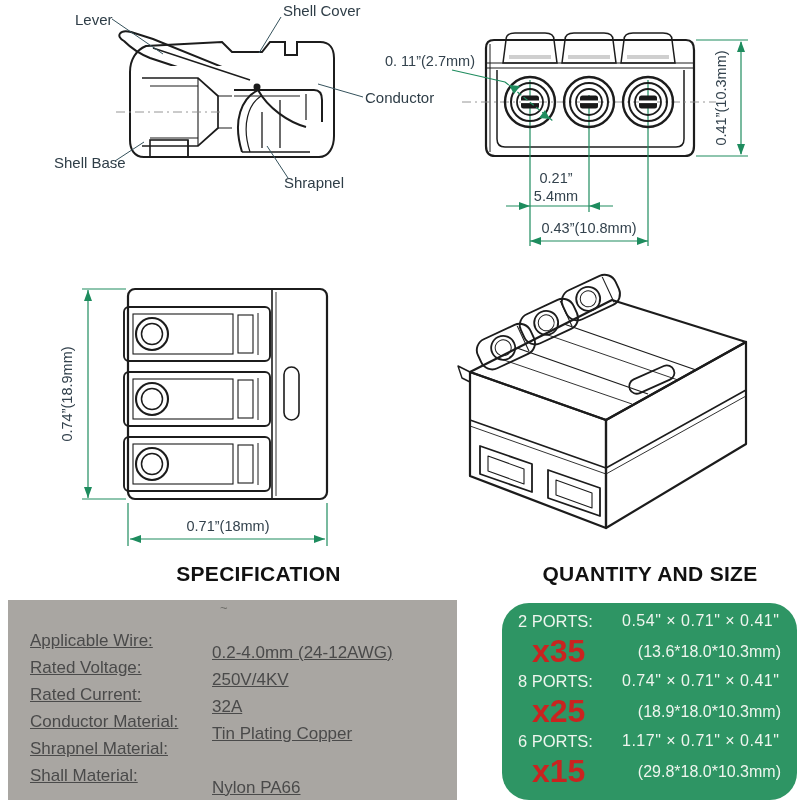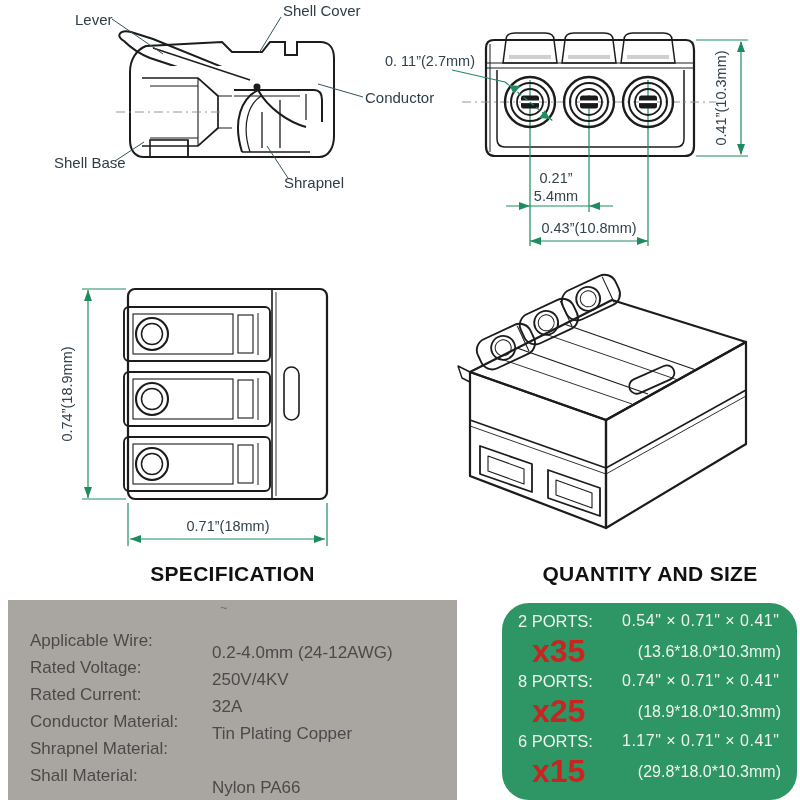--- a/index.html
+++ b/index.html
@@ -1,26 +1,26 @@
 <!DOCTYPE html>
 <html><head>
 <meta charset="utf-8">
 <style>
   html,body{margin:0;padding:0;}
   body{width:800px;height:800px;background:#ffffff;position:relative;overflow:hidden;
        font-family:"Liberation Sans", sans-serif;}
   #diagram{position:absolute;left:0;top:0;}
   .sec-title{position:absolute;top:562px;font-size:21px;font-weight:bold;color:#111;
              text-align:center;letter-spacing:.3px;}
-  #spec-title{left:0;width:465px;}
+  #spec-title{left:0;width:465px;padding-left:26px;}
   #qty-title{left:500px;width:300px;}
   #spec-panel{position:absolute;left:8px;top:600px;width:449px;height:200px;background:#a9a6a2;}
   #spec-mark{position:absolute;left:212px;top:0px;font-size:13px;color:#6e6d69;}
   .spec-rows{padding:27px 0 0 22px;}
-  .spec-row{display:flex;height:27px;line-height:27px;font-size:17px;color:#4a4a4a;}
+  .spec-row{display:flex;height:27px;line-height:27px;font-size:17px;color:#4a4a4a;text-decoration:underline;}
   .spec-label{width:182px;flex:none;}
   .spec-value{flex:1;white-space:nowrap;margin-top:12px;}
   #qty-panel{position:absolute;left:502px;top:603px;width:295px;height:197px;background:#2e9564;
              color:#eef5ee;padding-top:7px;box-sizing:border-box;border-radius:27px;}
   .qty-item{margin-bottom:6px;}
   .qty-row1{display:flex;height:22px;line-height:22px;}
   .qty-ports{width:104px;flex:none;padding-left:16px;font-size:16.5px;}
   .qty-size-in{font-size:16px;letter-spacing:.5px;}
   .qty-row2{display:flex;height:32px;align-items:flex-end;}
   .qty-count{width:104px;flex:none;padding-left:30px;font-size:32px;font-weight:bold;

